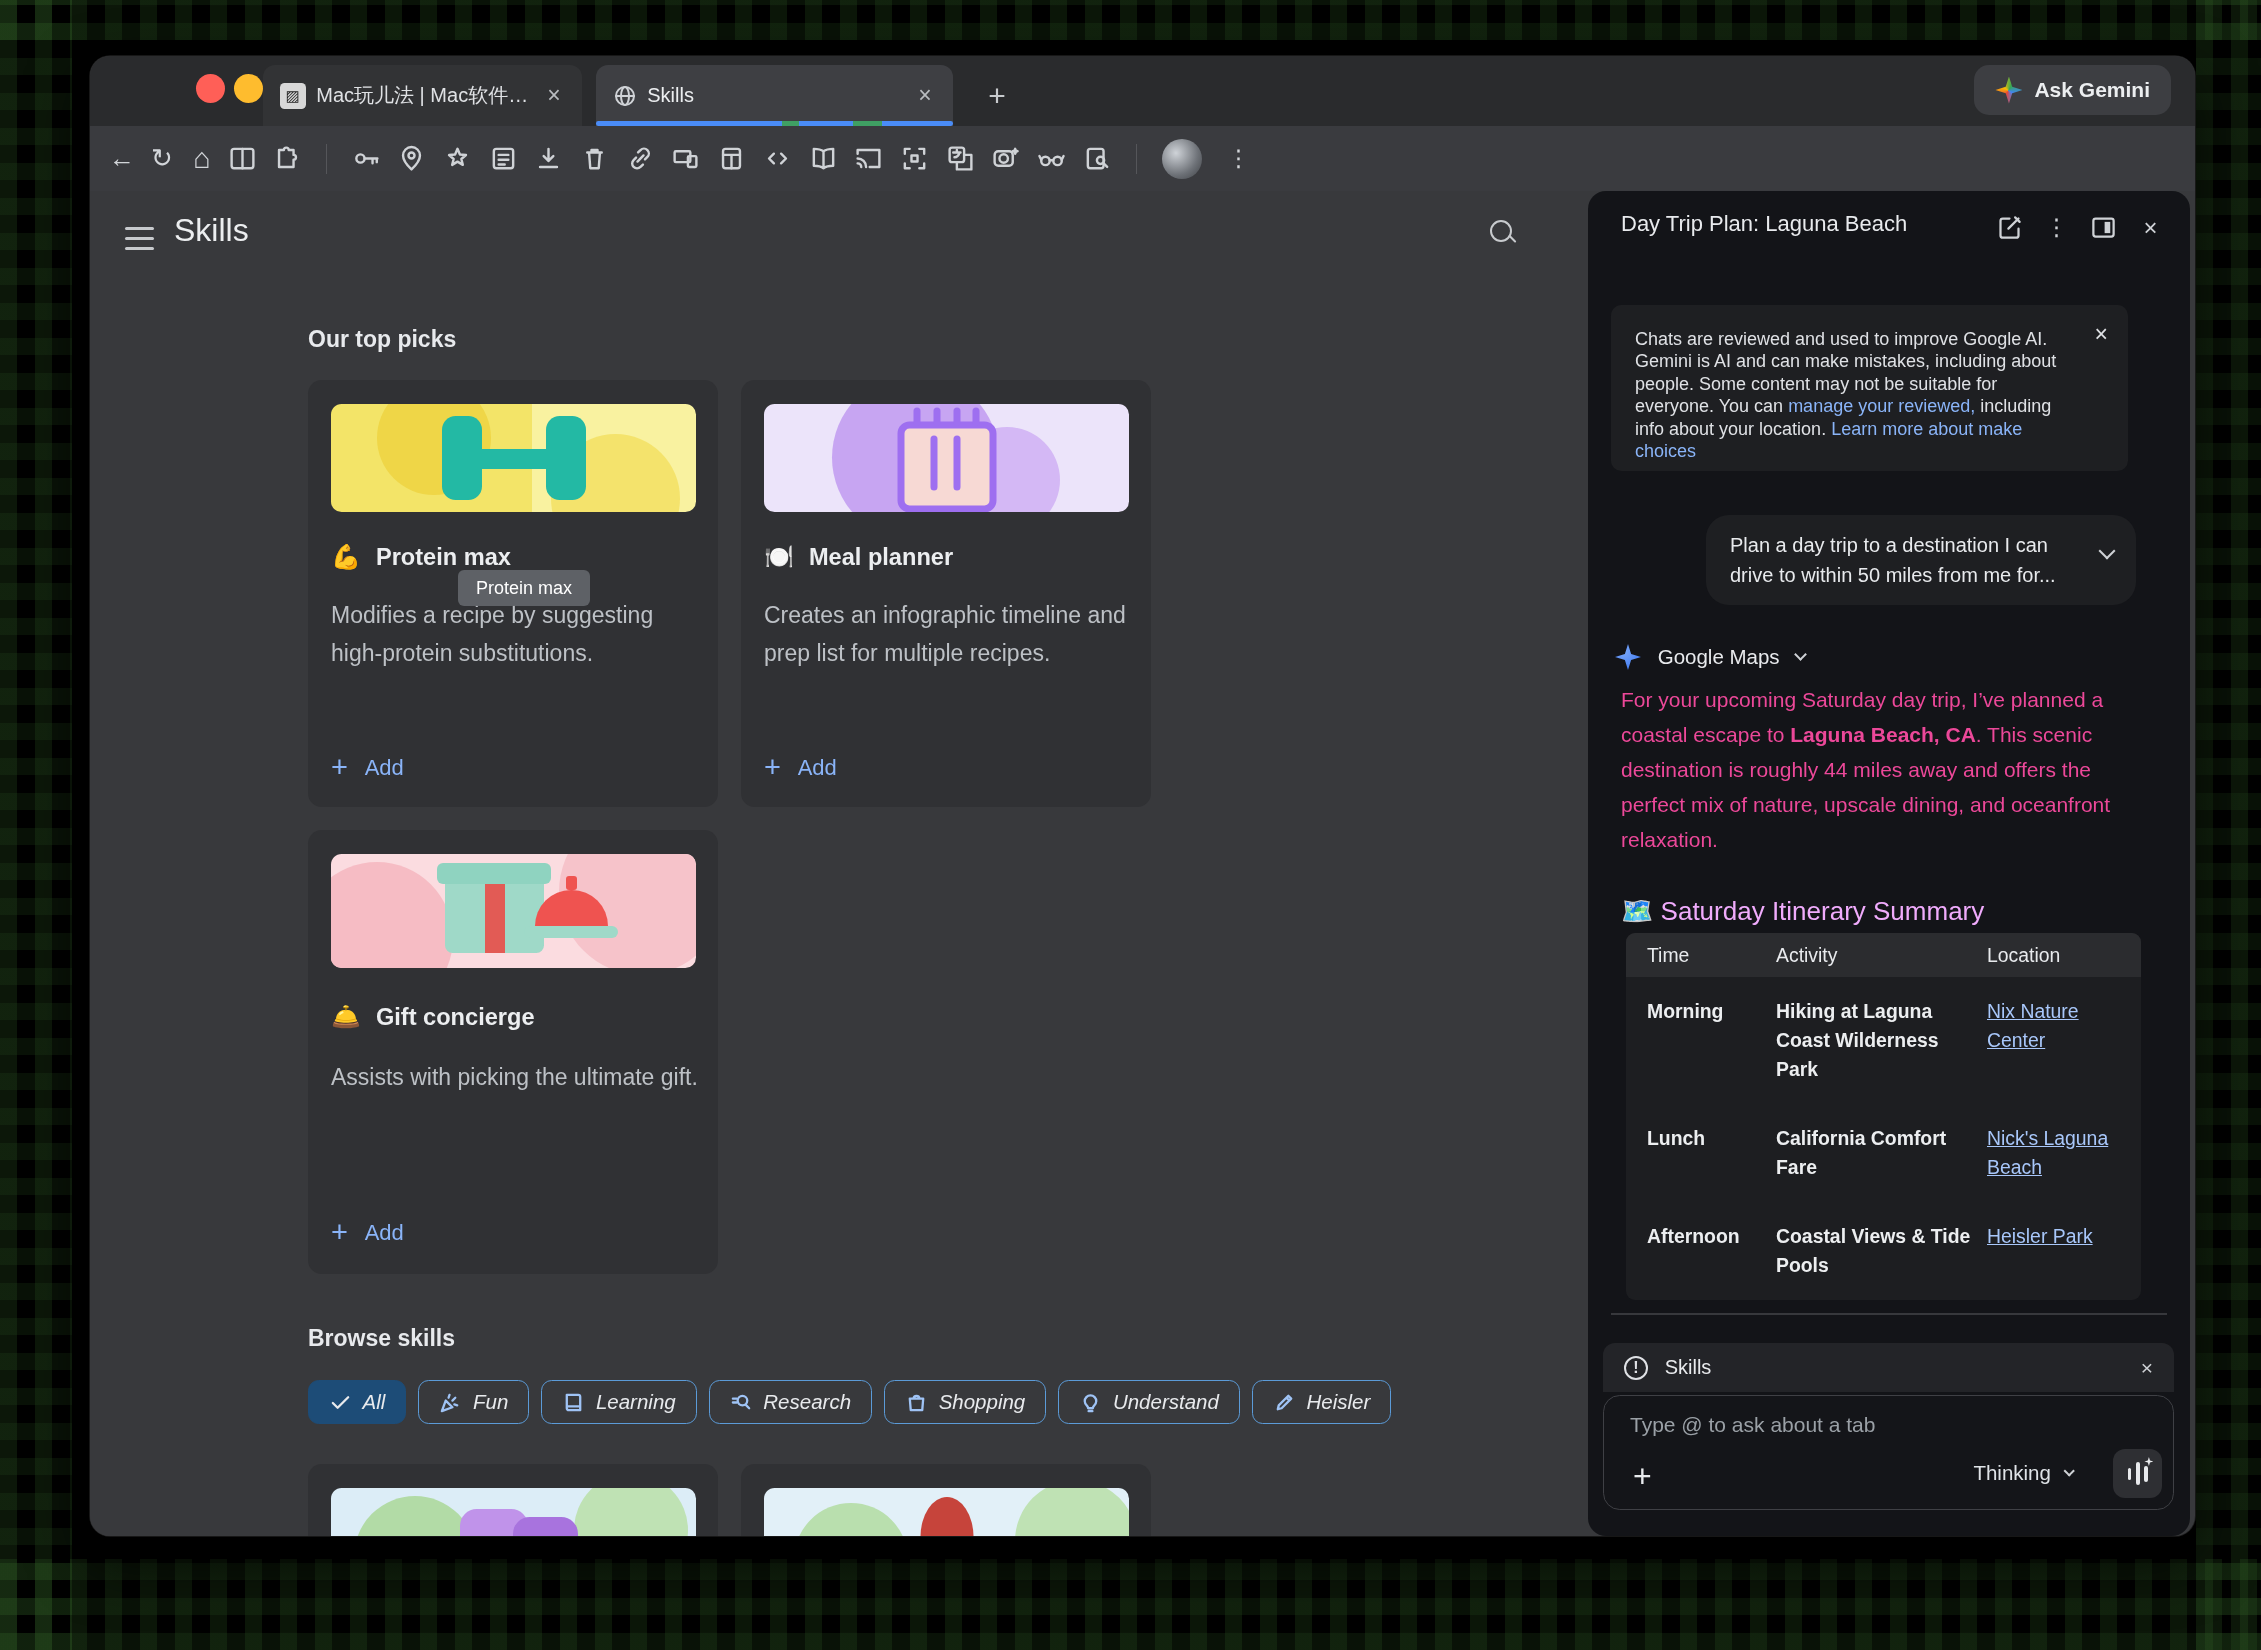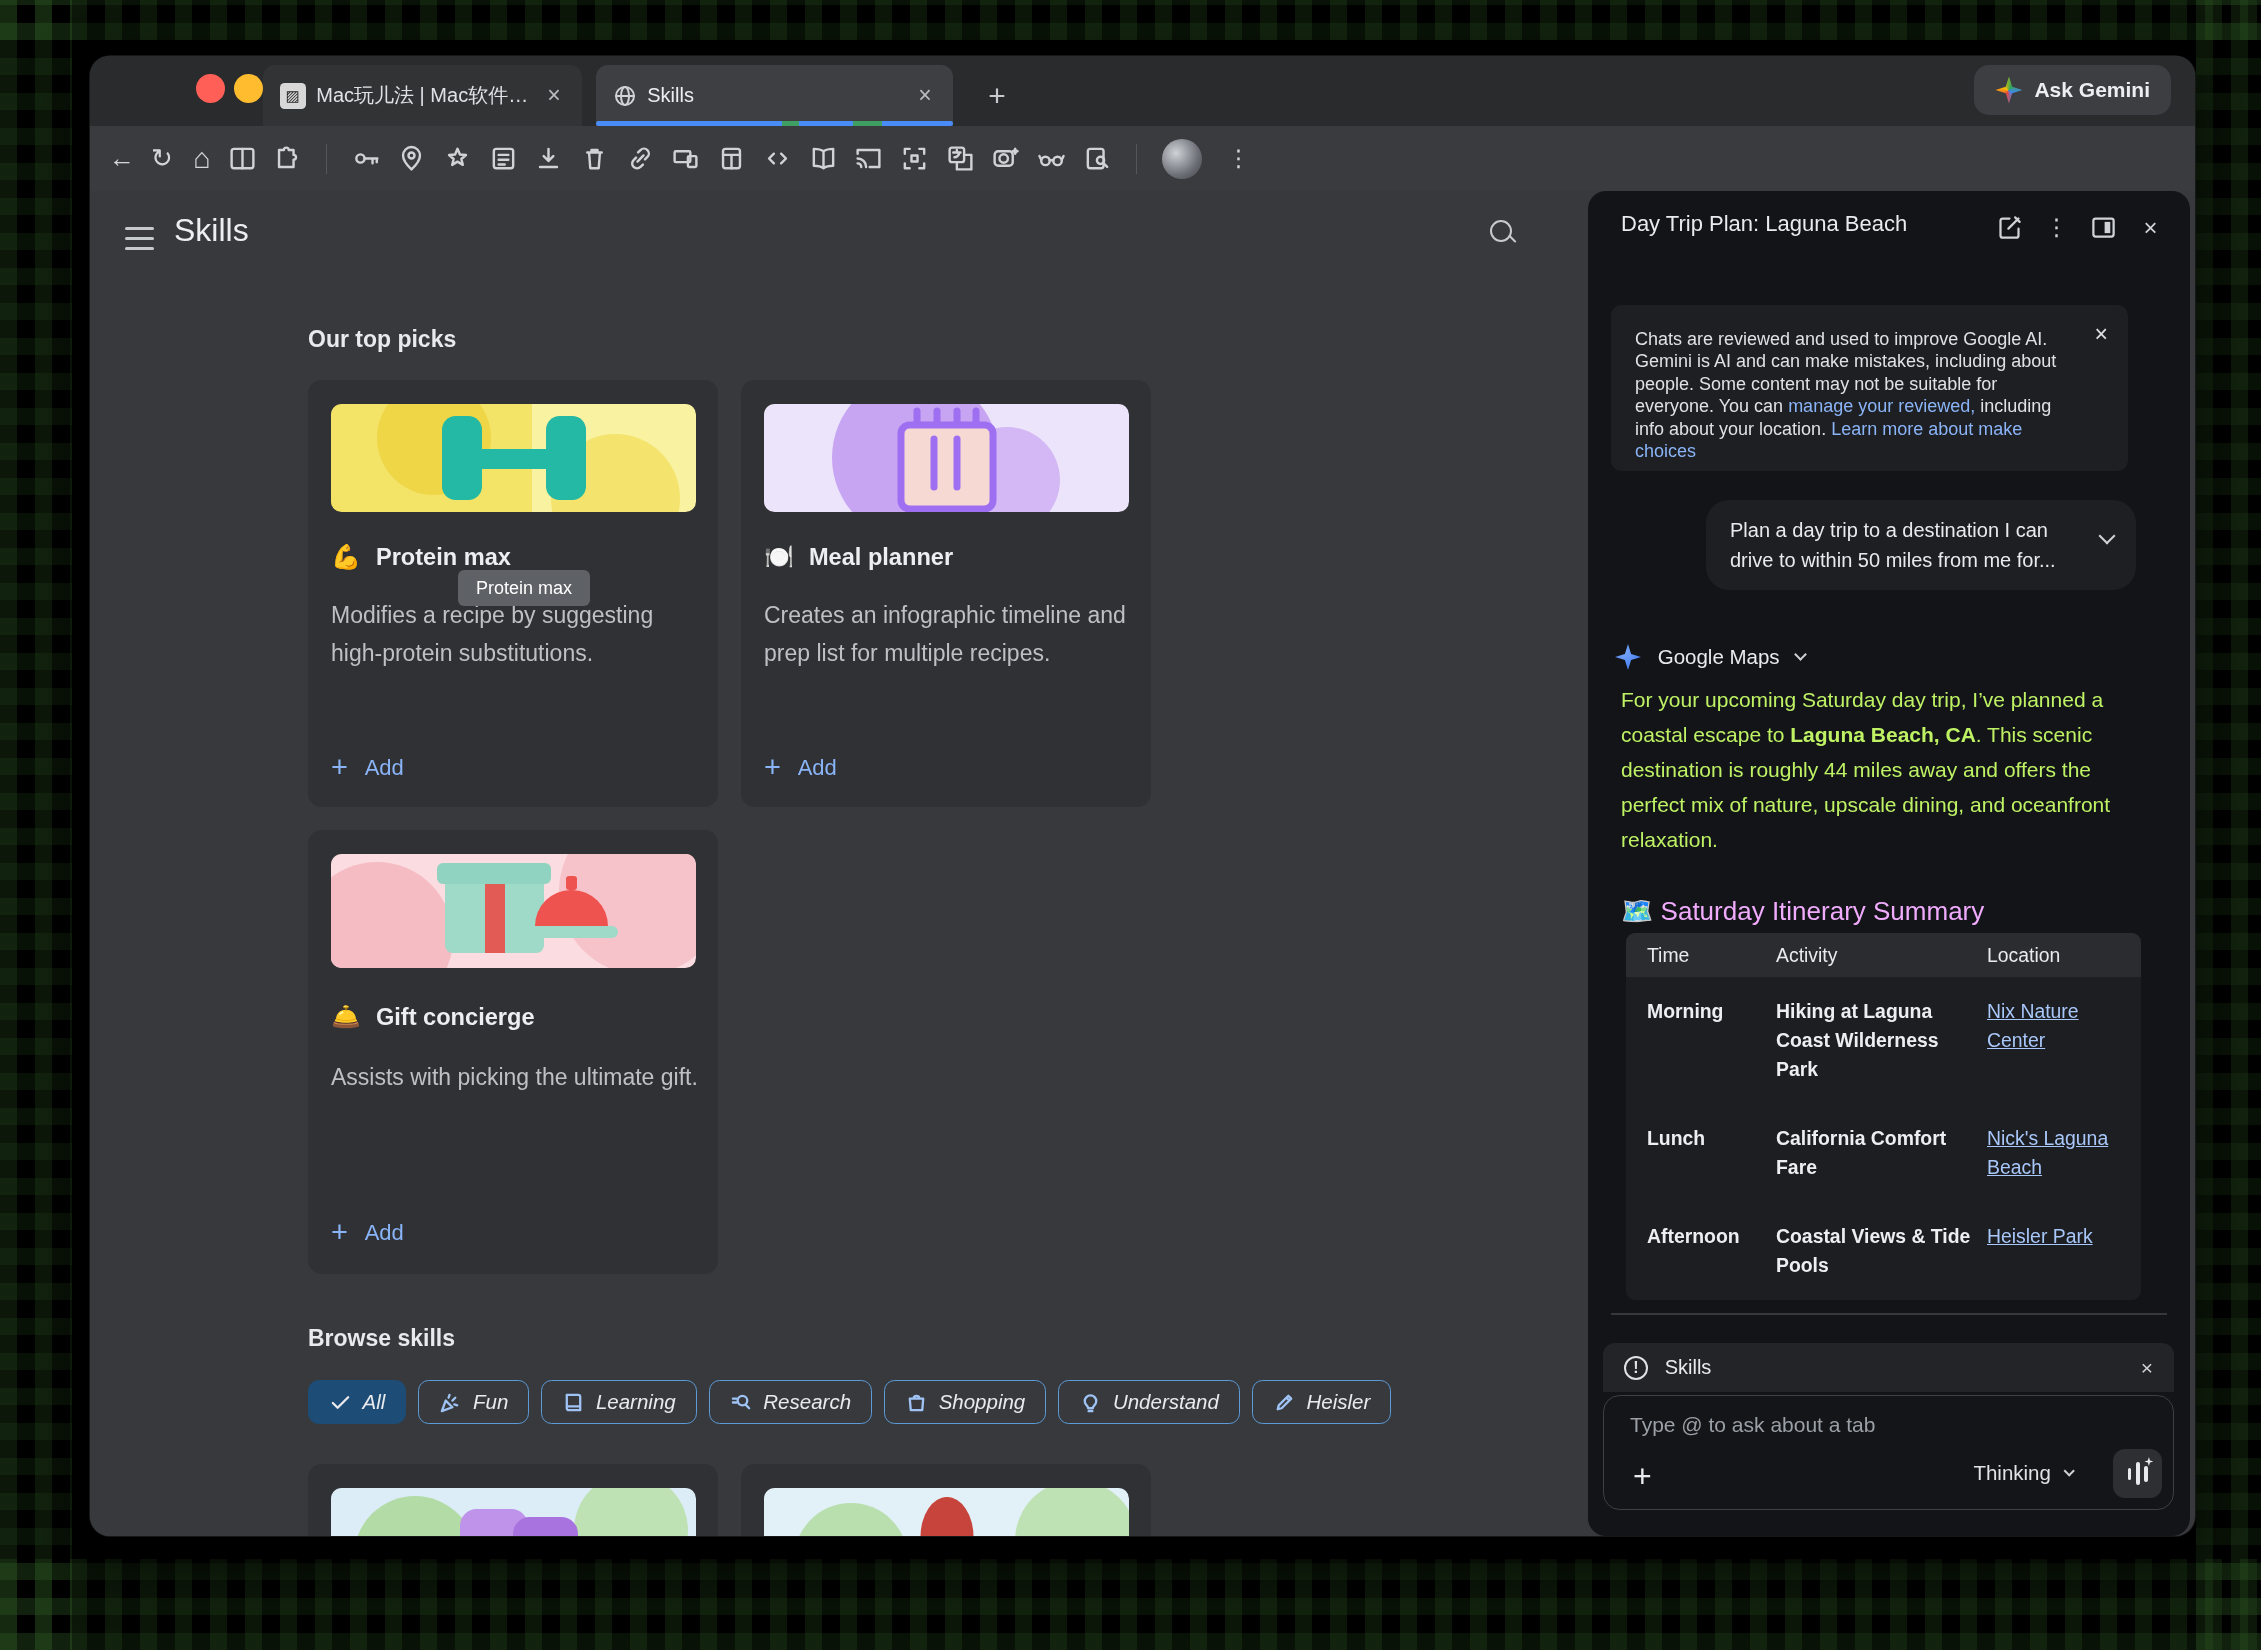--- a/index.html
+++ b/index.html
@@ -122,29 +122,29 @@
   
   .panel { position:absolute; left:1498px; top:135px; width:602px; height:1345px;
            background:#131418; border-radius:18px; color:#e8eaed; }
   .panel-h { position:absolute; left:33px; top:20px; font-size:22px; color:#e8eaed; }
   .ph-icons { position:absolute; right:26px; top:16.7px; display:flex; gap:20px; align-items:center; }
   .ph-icons .tbtn{ color:#cfd2d6; }
   .notice { position:absolute; left:23px; top:114px; width:517px; height:166px; background:#1e1f22;
             border-radius:10.6px; padding:23px 53px 23px 24px; font-size:18px; line-height:22.4px; color:#dfe1e5; }
   .notice .x { position:absolute; right:20px; top:18px; font-size:23px; color:#dfe1e5; }
   a.glink { color:#8ab4f8; text-decoration:none; }
-  .bubble { position:absolute; left:118px; top:309px; width:430px; height:90px; background:#1e1f22;
+  .bubble { position:absolute; left:118px; top:324px; width:430px; height:90px; background:#1e1f22;
             border-radius:23px; padding:15px 56px 0 24px; font-size:20px; line-height:30px; color:#e8eaed; }
   .chev { display:inline-block; width:12px; height:12px; border-right:2.3px solid #cfd2d6;
           border-bottom:2.3px solid #cfd2d6; transform:rotate(45deg); }
   .bubble .chev{ position:absolute; right:23px; top:30px; }
   .srcrow { position:absolute; left:27px; top:453px; display:flex; align-items:center; gap:16.7px; }
   .srcrow .lbl{ font-size:20.5px; color:#e8eaed; }
   .srcrow .chev{ width:9px; height:9px; margin-top:-4.6px; }
-  .answer { position:absolute; left:33px; top:491px; width:520px; font-size:21px; line-height:35px; color:#bef264; }
+  .answer { position:absolute; left:33px; top:491px; width:520px; font-size:21px; line-height:35px; color:#ec4899; }
   .itin-h { position:absolute; left:33px; top:705px; font-size:26px; font-weight:400; color:#f0abfc; }
   .ttable { position:absolute; left:38px; top:742px; width:515px; background:#1d1e21; border-radius:9px; overflow:hidden; }
   .trow { display:grid; grid-template-columns:114px 196px 1fr; column-gap:15px; padding:12px 21px; font-size:19.4px; }
   .trow.head { background:#2b2c2f; padding:10.6px 21px; color:#e8eaed; }
   .trow.body { padding-top:20px; padding-bottom:20px; }
   .trow.body .c1,.trow.body .c2 { font-weight:700; color:#eceef0; line-height:29px; }
   .trow.body .c3 a { color:#a8c7fa; text-decoration:underline; line-height:29px; }
   .pdivider { position:absolute; left:23px; top:1122px; width:556px; height:1.5px; background:#37383c; }
   .ctxbar { position:absolute; left:15px; top:1152px; width:571px; height:49px; background:#232428;
             border-radius:12px 12px 0 0; display:flex; align-items:center; padding:0 21px; }

